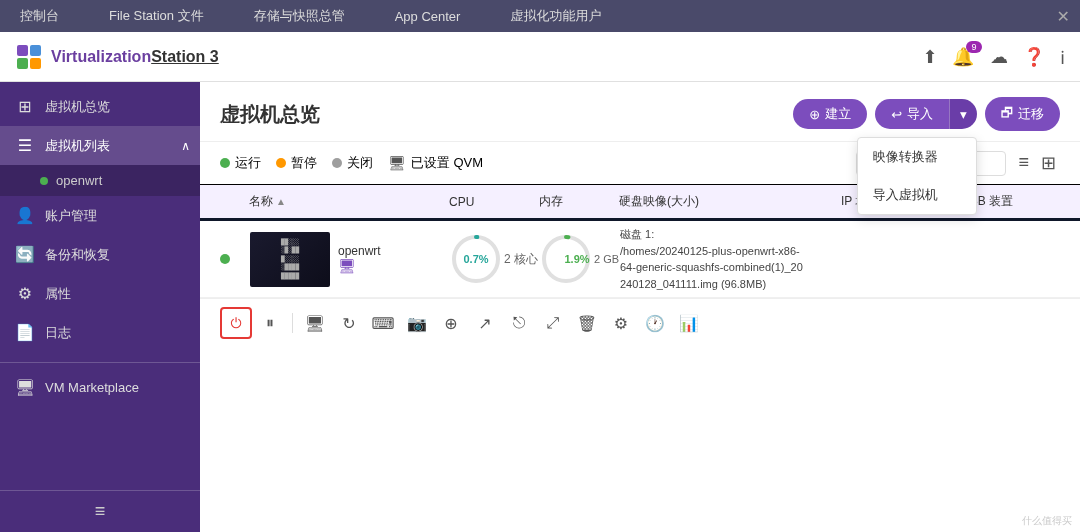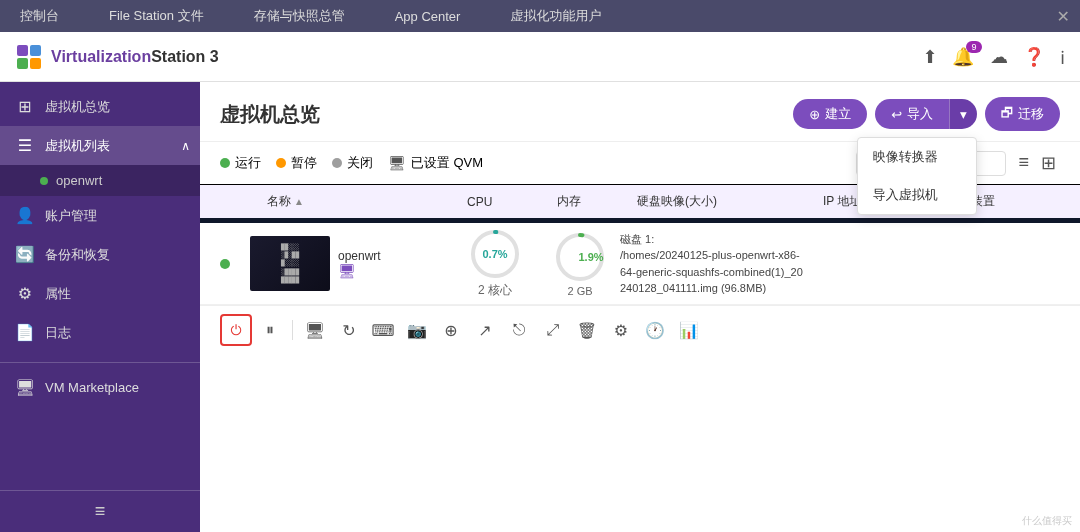--- a/index.html
+++ b/index.html
@@ -52,21 +52,21 @@
     }
     .logo-icon {
       width: 28px;
       height: 28px;
     }
     .logo-text {
       font-size: 16px;
       font-weight: bold;
     }
     .logo-text span.purple { color: #6b3fa0; }
-    .logo-text span.dark { color: #333; }
+    .logo-text span.dark { color: #333; text-decoration: underline; }
     .header-icons {
       display: flex;
       align-items: center;
       gap: 15px;
       color: #555;
     }
     .header-icon {
       font-size: 18px;
       cursor: pointer;
       position: relative;
@@ -263,25 +263,25 @@
       color: #555;
       cursor: pointer;
       padding: 2px 4px;
     }
 
     
     .table-header {
       display: grid;
       grid-template-columns: 30px 200px 90px 80px 1fr 120px 100px;
       background: #f5f0ff;
-      padding: 8px 37px;
+      padding: 8px 19px;
       font-size: 12px;
       color: #333;
       font-weight: 500;
-      border-bottom: 5px solid #0f172a;
+      border-bottom: 3px solid #0f172a;
     }
     .table-header-cell {
       display: flex;
       align-items: center;
       gap: 3px;
     }
     .sort-icon { font-size: 10px; color: #888; }
 
     
     .table-row {
@@ -324,21 +324,20 @@
     }
     .vm-name-text {
       font-size: 12px;
     }
     .vm-name-text .name { font-weight: 500; color: #333; }
     .vm-name-text .monitor-icon { color: #7c4dbd; font-size: 14px; }
 
     
     .gauge-container {
       display: flex;
-      flex-direction: column;
       align-items: center;
       gap: 2px;
     }
     .gauge-wrapper {
       position: relative;
       width: 52px;
       height: 52px;
     }
     .gauge-svg {
       transform: rotate(-90deg);

